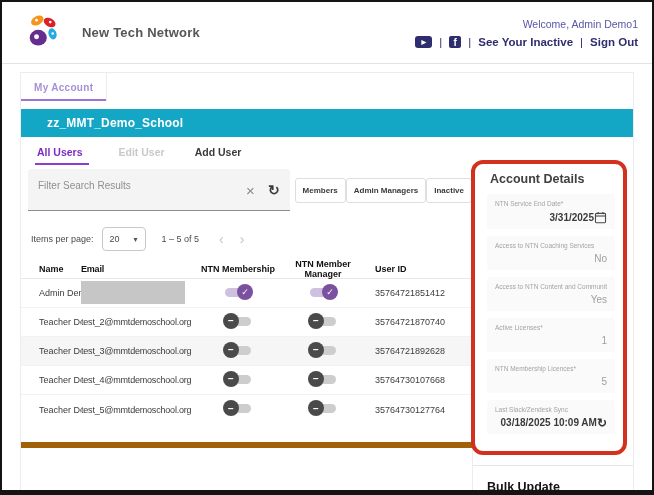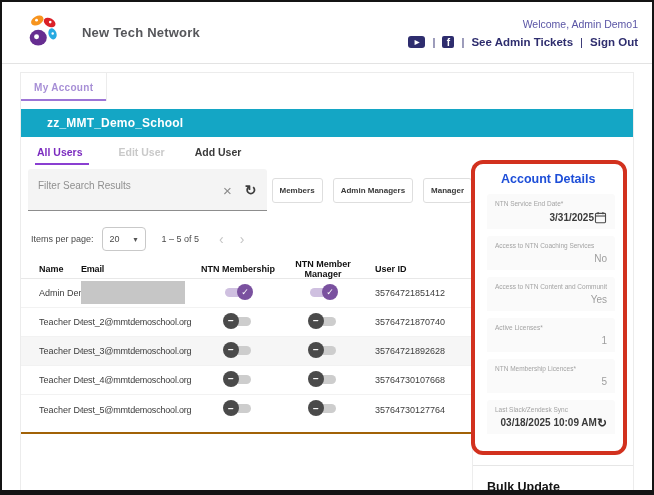--- a/index.html
+++ b/index.html
@@ -51,36 +51,36 @@
   .search-box { position: relative; width: 276px; height: 42px; background: #f4f4f4;
                 border-bottom: 1px solid #8d8d8d; border-radius: 3px 3px 0 0; }
   .search-input { position: absolute; top: 8px; left: 10px; width: 180px; height: 16px;
                   background: transparent; border: none; outline: none; font-size: 10px; color: #444;
                   font-family: "Liberation Sans", sans-serif; }
   .search-input::placeholder { color: #8f8f8f; }
   .search-icons { position: absolute; right: 10px; top: 50%; transform: translateY(-50%);
                   display: flex; align-items: center; gap: 13px; }
   .icon-close { font-size: 15px; color: #8a8a8a; cursor: pointer; line-height: 1; }
   .icon-refresh { font-size: 14px; font-weight: bold; color: #3c3c3c; cursor: pointer; line-height: 1; }
-  .filter-btns { display: flex; gap: 10px; margin-left: 5px; }
+  .filter-btns { display: flex; gap: 0; margin-left: 5px; }
   .fbtn { background: #fff; border: 1px solid #dedede; border-radius: 3px; padding: 7px 7px;
           font-size: 8px; font-weight: bold; color: #3a3a3a; cursor: pointer; white-space: nowrap;
           font-family: "Liberation Sans", sans-serif; }
 
   
   .pager { display: flex; align-items: center; margin: 16px 0 0 10px; font-size: 9px; color: #4a4a4a; }
   .pagesize { margin-left: 8px; width: 44px; height: 24px; border: 1px solid #c9c9c9; border-radius: 4px;
               display: flex; align-items: center; justify-content: space-between; padding: 0 7px; cursor: pointer; }
   .caret { font-size: 8px; color: #555; }
   .range { margin-left: 16px; }
   .chev { margin-left: 20px; color: #c4c4c4; font-size: 14px; line-height: 1; cursor: default; }
   .chev + .chev { margin-left: 16px; }
 
   
-  .table { margin-top: 8px; padding-bottom: 8px; border-bottom: 2px solid #a16207; }
+  .table { margin-top: 8px; padding-bottom: 18px; border-bottom: 6px solid #a16207; }
   .thead, .trow { display: grid; grid-template-columns: 60px 116px 82px 88px 1fr; align-items: center; }
   .thead { font-size: 9px; font-weight: bold; color: #111; height: 20px; border-bottom: 1px solid #e8e8e8;
            padding-bottom: 2px; }
   .trow { height: 29px; font-size: 9px; color: #3c3c3c; border-bottom: 1px solid #f2f2f2; }
   .trow:last-child { border-bottom: none; }
   .trow.hl { background: #f6f6f6; }
   .c-name { padding-left: 18px; white-space: nowrap; overflow: hidden; }
   .c-email { white-space: nowrap; overflow: hidden; letter-spacing: -0.2px; }
   .c-center { text-align: center; }
   .c-id { padding-left: 8px; white-space: nowrap; }
@@ -90,21 +90,21 @@
   .toggle.on  { background: #cfc0e0; }
   .toggle.off { background: #cdcdcd; }
   .knob { position: absolute; top: -4px; width: 16px; height: 16px; border-radius: 50%;
           display: flex; align-items: center; justify-content: center; color: #fff; }
   .on  .knob { right: -2px; background: #7a519f; font-size: 9px; }
   .off .knob { left: -2px; background: #4a4a4a; font-size: 10px; font-weight: bold; }
 
   
   .annotation { border: 4px solid #d2311e; border-radius: 12px; margin: -5px -2px 0 -14px;
                 padding: 6px 8px 10px 12px; }
-  .panel-title { font-size: 12.5px; font-weight: bold; color: #1d4ed8; margin: 2px 0 8px 14px; }
+  .panel-title { font-size: 12.5px; font-weight: bold; color: #404040; margin: 2px 0 8px 3px; }
   .field { background: #fafafa; border-radius: 3px 3px 0 0; padding: 5px 8px; margin-bottom: 7px; }
   .f-label { font-size: 6.5px; color: #a3a3a3; line-height: 9px; white-space: nowrap; overflow: hidden; }
   .f-valrow { display: flex; align-items: center; justify-content: flex-end; margin-top: 3px; }
   .f-value { font-size: 10px; color: #3a3a3a; font-weight: bold; line-height: 12px; }
   .field.disabled .f-value { color: #9e9e9e; font-weight: normal; }
   .cal-icon svg { display: block; }
   .sync-glyph { font-size: 12px; font-weight: bold; color: #333; cursor: pointer; line-height: 1; }
 
   .bulk { margin: 10px -8px 0 -12px; border-top: 1px solid #e6e6e6; padding: 14px 8px 0 14px; }
   .bulk-title { font-size: 12.5px; font-weight: bold; color: #141414; }
@@ -134,21 +134,21 @@
       <div class="welcome">Welcome, Admin Demo1</div>
       <div class="hdr-links">
         <span class="yt">
             <span>▶</span>
           </span>
         <span class="sep">|</span>
         <span class="fb">
             <span>f</span>
           </span>
         <span class="sep">|</span>
-        <span>See Admin Tickets</span>
+        <span>See Your Inactive</span>
         <span class="sep">|</span>
         <span>Sign Out</span>
       </div>
     </div>
   </div>
 
   <div class="workspace">
 
     <div class="acct-tab">My Account</div>
 
@@ -168,21 +168,21 @@
           <div class="search-box">
             <input class="search-input" type="text" placeholder="Filter Search Results" style="">
             <div class="search-icons">
               <span class="icon-close">×</span>
               <span class="icon-refresh">↻</span>
             </div>
           </div>
           <div class="filter-btns">
             <button class="fbtn">Members</button>
             <button class="fbtn">Admin Managers</button>
-            <button class="fbtn">Manager</button>
+            <button class="fbtn">Inactive</button>
           </div>
         </div>
 
         <div class="pager">
           <span>Items per page:</span>
           <div class="pagesize">
             <span>20</span>
             <span class="caret">▾</span>
           </div>
           <span class="range">1 – 5 of 5</span>

